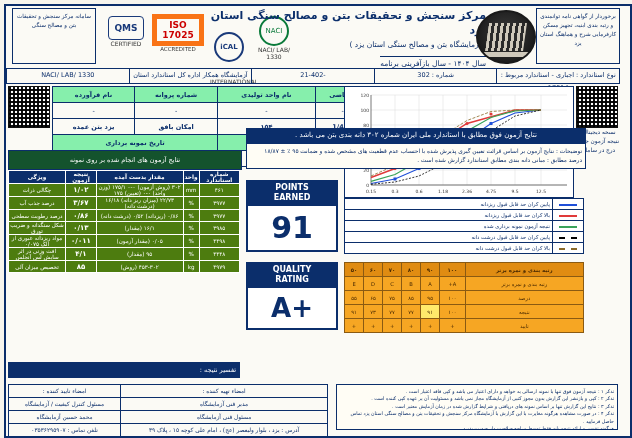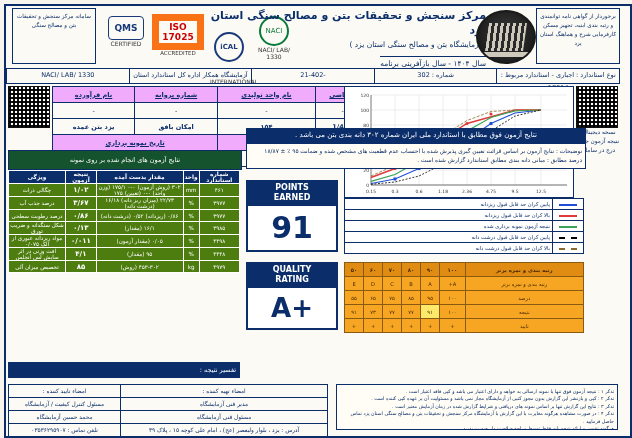--- a/index.html
+++ b/index.html
@@ -25,21 +25,21 @@
      font-size:5.6px;color:#0b2e6b;direction:rtl;text-align:center;line-height:9px;padding:3px 2px;box-sizing:border-box;}
   .hdr-left{position:absolute;left:6px;top:2px;width:84px;height:56px;border:1px solid #0b2e6b;
      font-size:5.6px;color:#0b2e6b;direction:rtl;text-align:center;line-height:9px;padding:3px 2px;box-sizing:border-box;}
 
   .badges{position:absolute;left:94px;top:6px;width:200px;height:50px;}
   .badge{position:absolute;font-size:6px;color:#333;text-align:center;}
   .b-qms{left:4px;top:4px;width:44px;}
   .b-qms .ring{width:34px;height:22px;border:1px solid #1a3a7a;border-radius:4px;margin:0 auto;
      font-size:9px;font-weight:bold;color:#1a3a7a;line-height:22px;}
   .b-iso{left:52px;top:2px;width:52px;}
-  .b-iso .isobox{border:7px solid #f97316;color:#c00;font-weight:bold;font-size:9px;padding:1px 0;}
+  .b-iso .isobox{border:5px solid #f97316;color:#c00;font-weight:bold;font-size:9px;padding:1px 0;}
   .b-iso .isosub{font-size:5.5px;color:#333;}
   .b-ical{left:110px;top:4px;width:38px;}
   .b-ical .cir{width:26px;height:26px;border-radius:50%;border:2px solid #1a3a7a;margin:16px auto;color:#1a3a7a;
      font-size:7px;font-weight:bold;line-height:26px;}
   .b-nacl{left:152px;top:4px;width:44px;}
   .b-nacl .cir2{width:26px;height:26px;border-radius:50%;border:2px solid #0a7a3a;margin:0 auto;color:#0a7a3a;
      font-size:7px;font-weight:normal;line-height:26px;}
 
   
   .strip{position:absolute;left:6px;top:68px;width:612px;height:14px;border:1px solid #0b2e6b;
@@ -51,21 +51,21 @@
   .qr{position:absolute;background:
     repeating-linear-gradient(0deg,#111 0 2px,#fff 2px 4px),
     repeating-linear-gradient(90deg,#111 0 2px,transparent 2px 4px);
     background-blend-mode:multiply;border:1px solid #111;}
   .qr-l{left:8px;top:86px;width:40px;height:40px;}
   .qr-r{left:576px;top:86px;width:40px;height:40px;}
 
   
   .idtbl{position:absolute;left:52px;top:86px;width:522px;direction:rtl;border-collapse:collapse;font-size:6.5px;color:#0b2e6b;}
   .idtbl td{border:1px solid #0b2e6b;text-align:center;height:13px;}
-  .idtbl .hd{background:#f0abfc;font-weight:bold;text-decoration:underline;}
+  .idtbl .hd{background:#86efac;font-weight:bold;}
   .idtbl .val{font-weight:bold;}
 
   
   .restbl{position:absolute;left:8px;top:170px;width:232px;direction:rtl;border-collapse:collapse;font-size:5.6px;color:#fff;}
   .restbl td,.restbl th{border:1px solid #fff;text-align:center;background:#4d7c0f;height:11px;padding:0 1px;}
   .restbl th{background:#0b2e6b;font-size:5.8px;font-weight:bold;}
   .restbl td.big{font-size:7px;font-weight:bold;}
 
   .restbl-head{position:absolute;left:8px;top:150px;width:232px;height:18px;background:#14532d;color:#fff;
      font-size:6.5px;text-align:center;line-height:18px;direction:rtl;border:1px solid #0b2e6b;}

